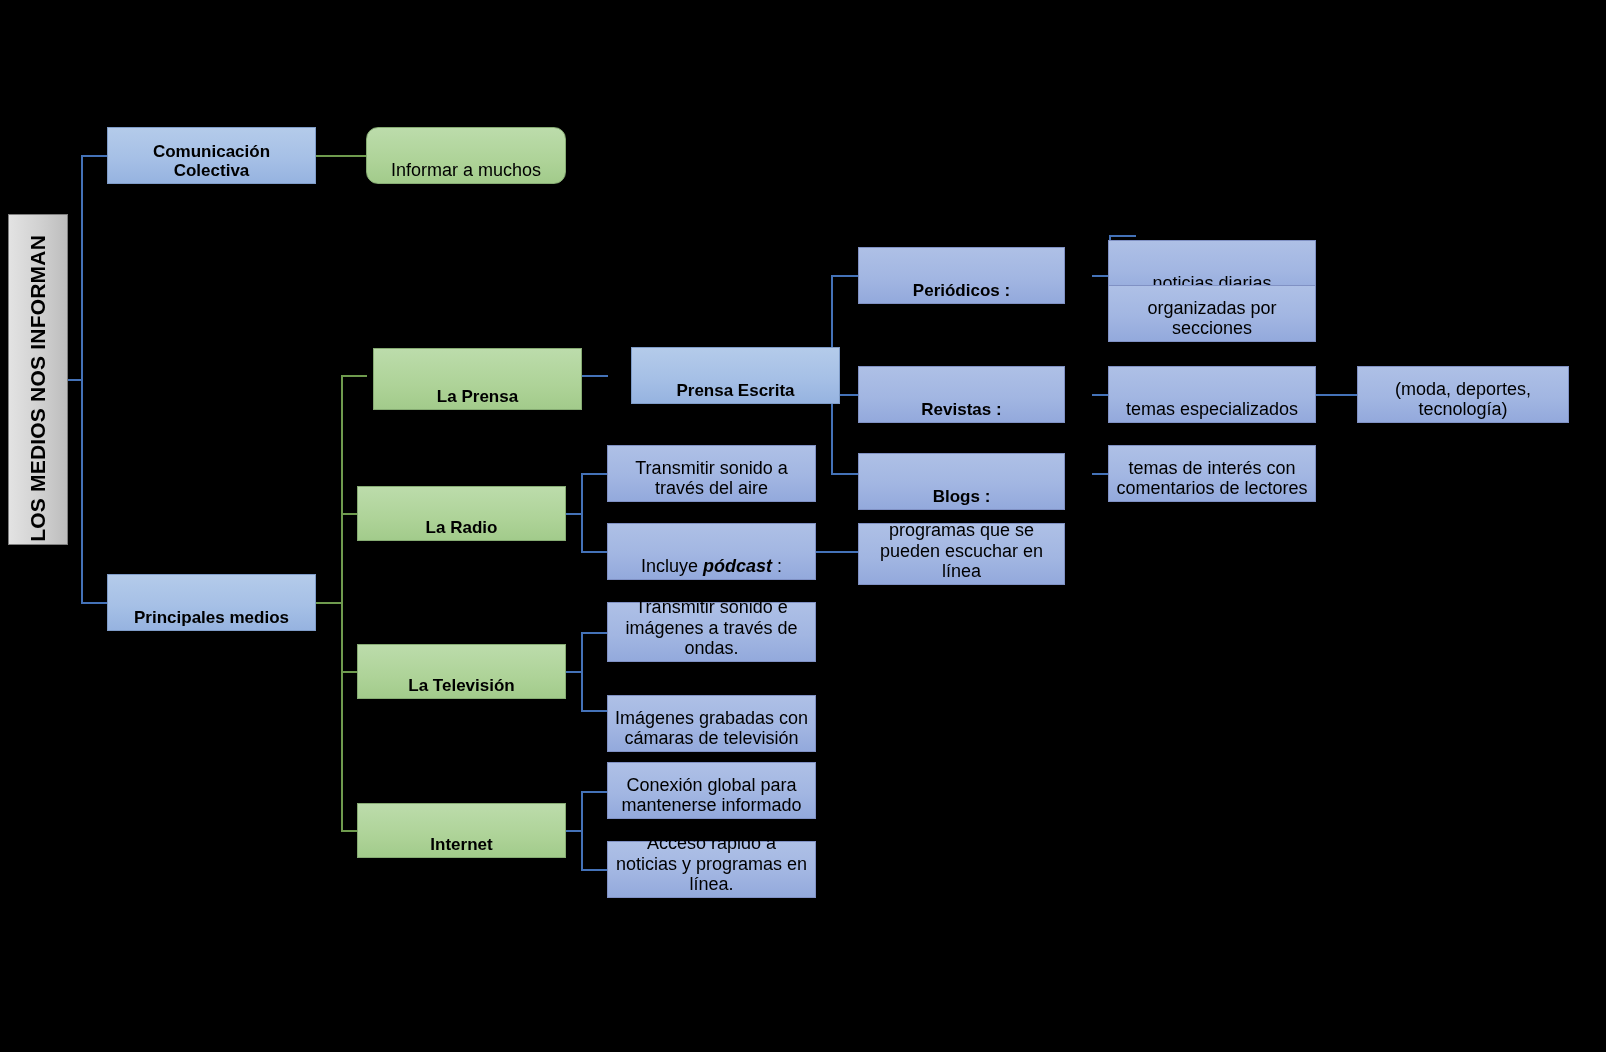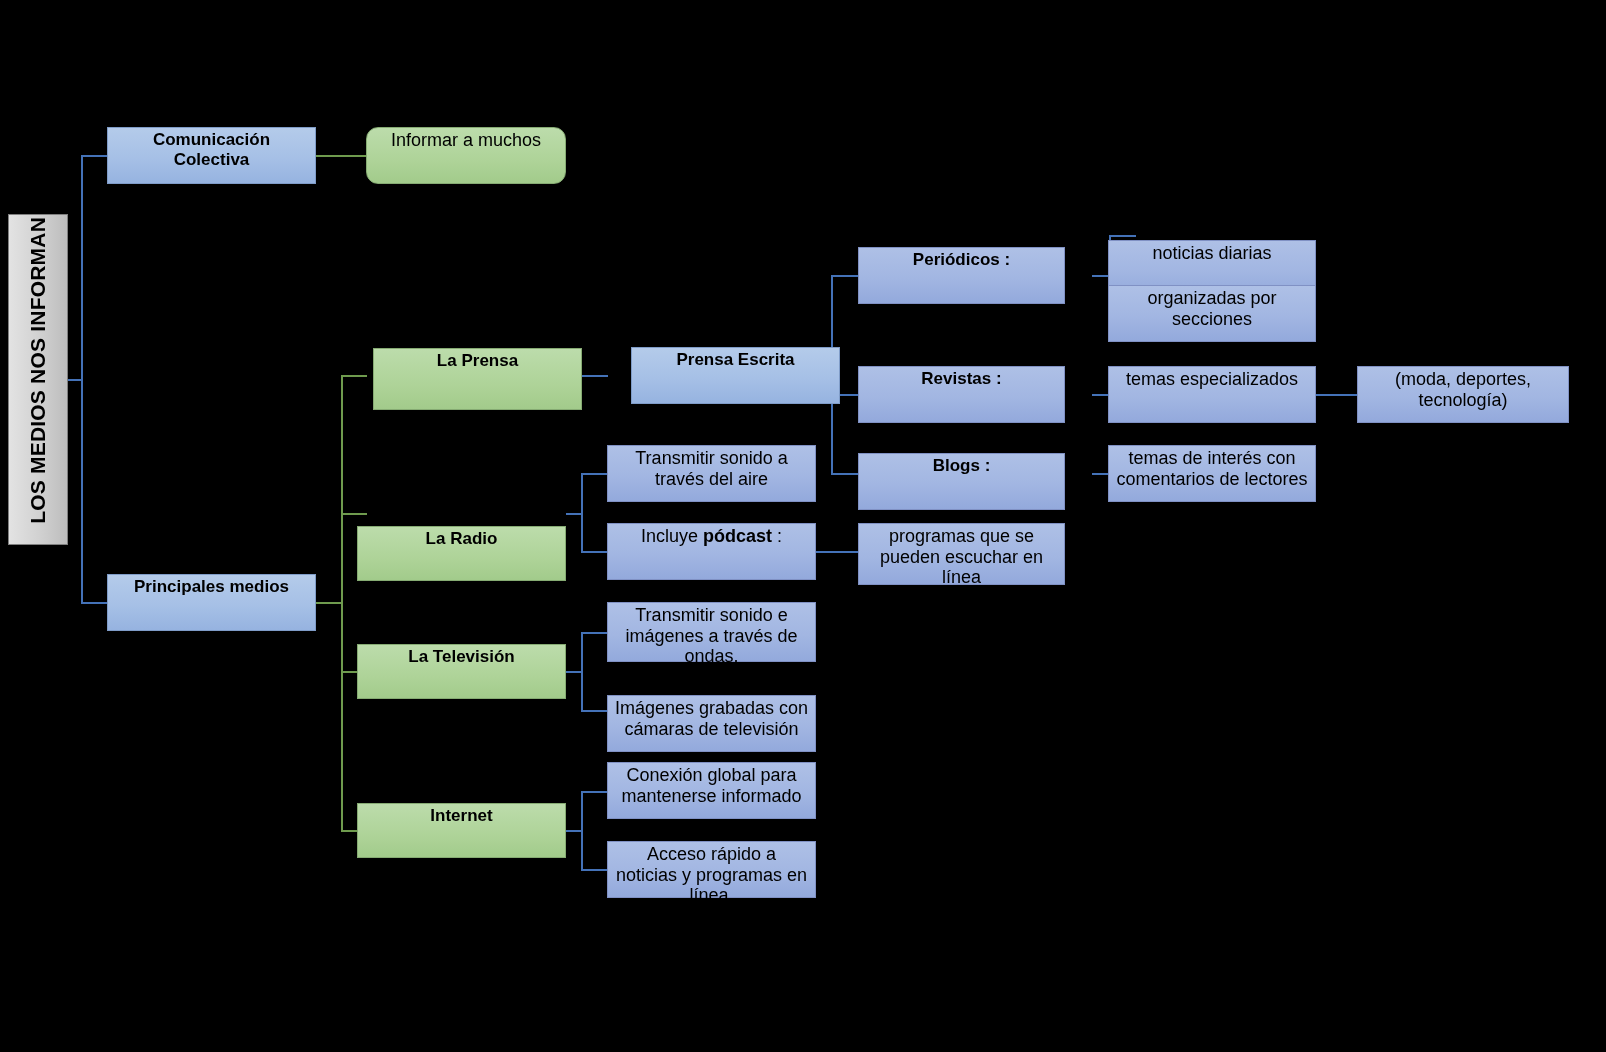--- a/index.html
+++ b/index.html
@@ -13,21 +13,21 @@
     height: 1052px;
     background: #000000;
     overflow: hidden;
     font-family: "Liberation Sans", sans-serif;
   }
 
   .node {
     position: absolute;
     box-sizing: border-box;
     display: flex;
-    align-items: flex-start;
+    align-items: flex-end;
     justify-content: center;
     text-align: center;
     color: #000000;
     line-height: 1.15;
     padding: 2px 6px;
   }
 
   
   .node.root {
     background: linear-gradient(to right, #e3e3e3 0%, #d0d0d0 55%, #bdbdbd 100%);
@@ -75,21 +75,21 @@
   
   .conn {
     position: absolute;
     box-sizing: border-box;
   }
   .conn.blue  { background: #4472b8; }
   .conn.green { background: #6f9b4e; }
   .conn.h { height: 2px; }
   .conn.v { width: 2px; }
 
-  .b { font-weight: bold; }
+  .b { font-weight: bold; font-style: italic; }
 </style>
 </head>
 <body>
 
 <div id="canvas">
 
   <div class="conn blue h" style="left:68px; top:379px; width:14px;"></div>
 
   <div class="conn blue v" style="left:81px; top:155px; height:448px;"></div>
 
@@ -155,21 +155,21 @@
   </div>
 
   <div class="node blue1" style="left:107px; top:574px; width:209px; height:57px;">
     <span>Principales medios</span>
   </div>
 
   <div class="node green" style="left:357px; top:348px; width:209px; height:62px;margin-left:16px;">
     <span>La Prensa</span>
   </div>
 
-  <div class="node green" style="left:357px; top:486px; width:209px; height:55px;margin-top:40px;">
+  <div class="node green" style="left:357px; top:486px; width:209px; height:55px;">
     <span>La Radio</span>
   </div>
 
   <div class="node green" style="left:357px; top:644px; width:209px; height:55px;">
     <span>La Televisión</span>
   </div>
 
   <div class="node green" style="left:357px; top:803px; width:209px; height:55px;">
     <span>Internet</span>
   </div>

